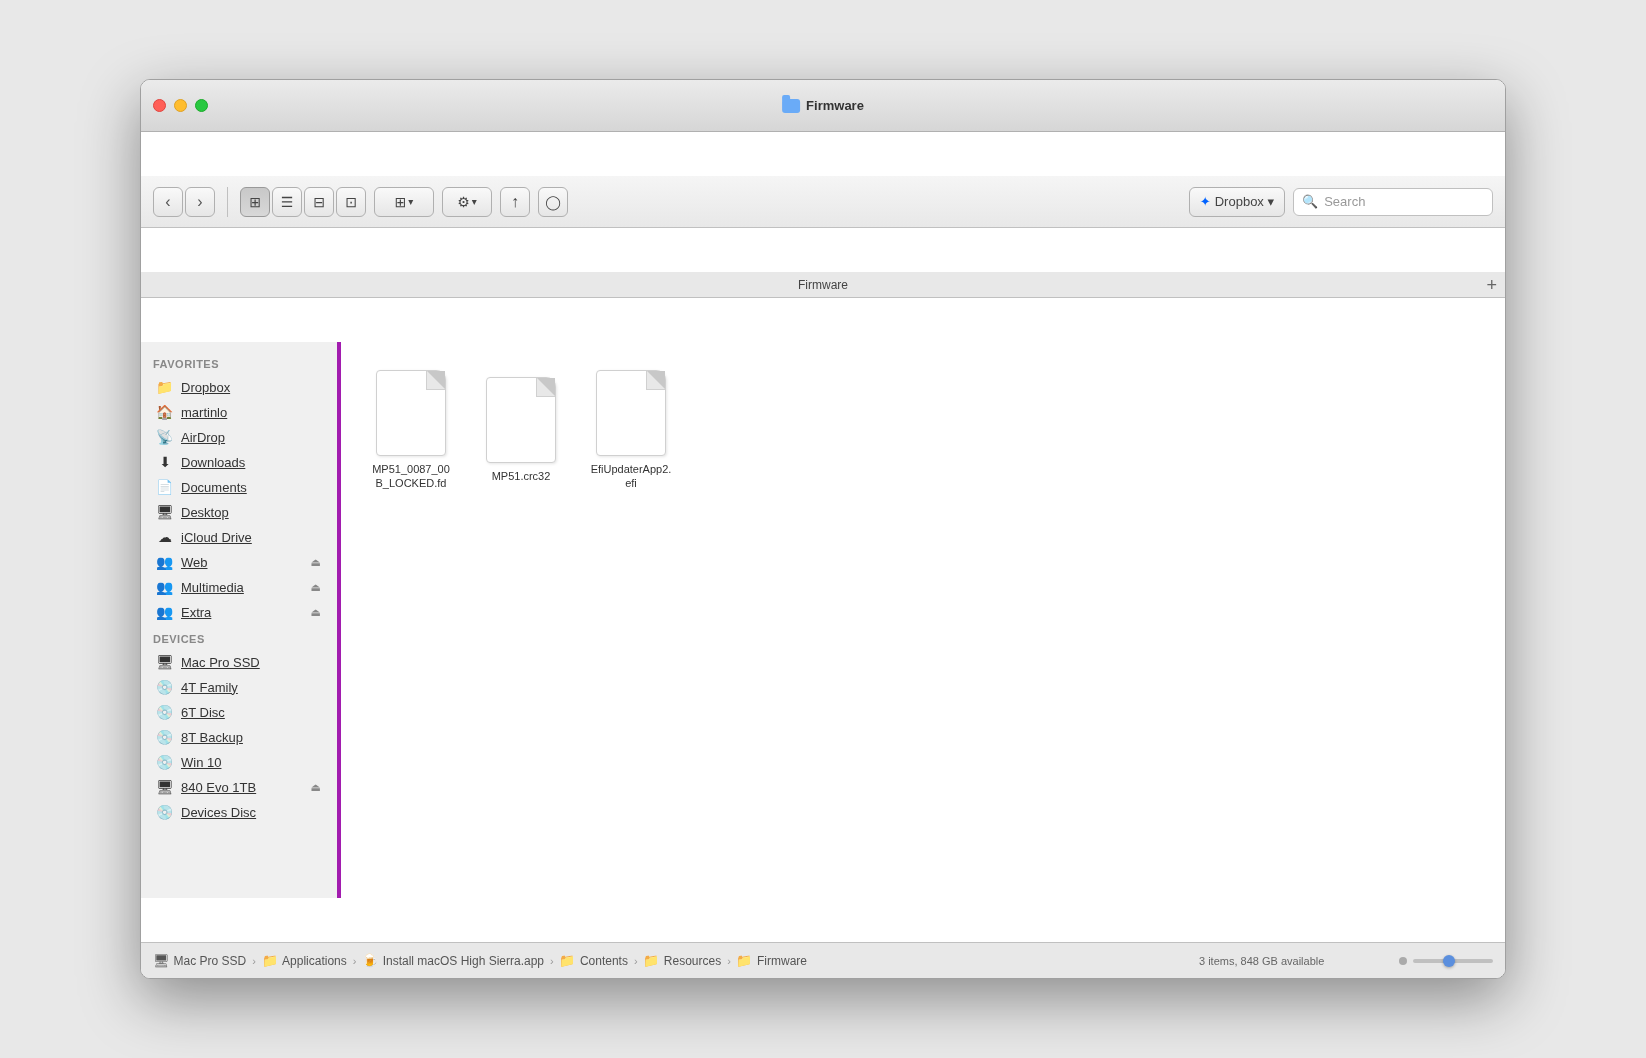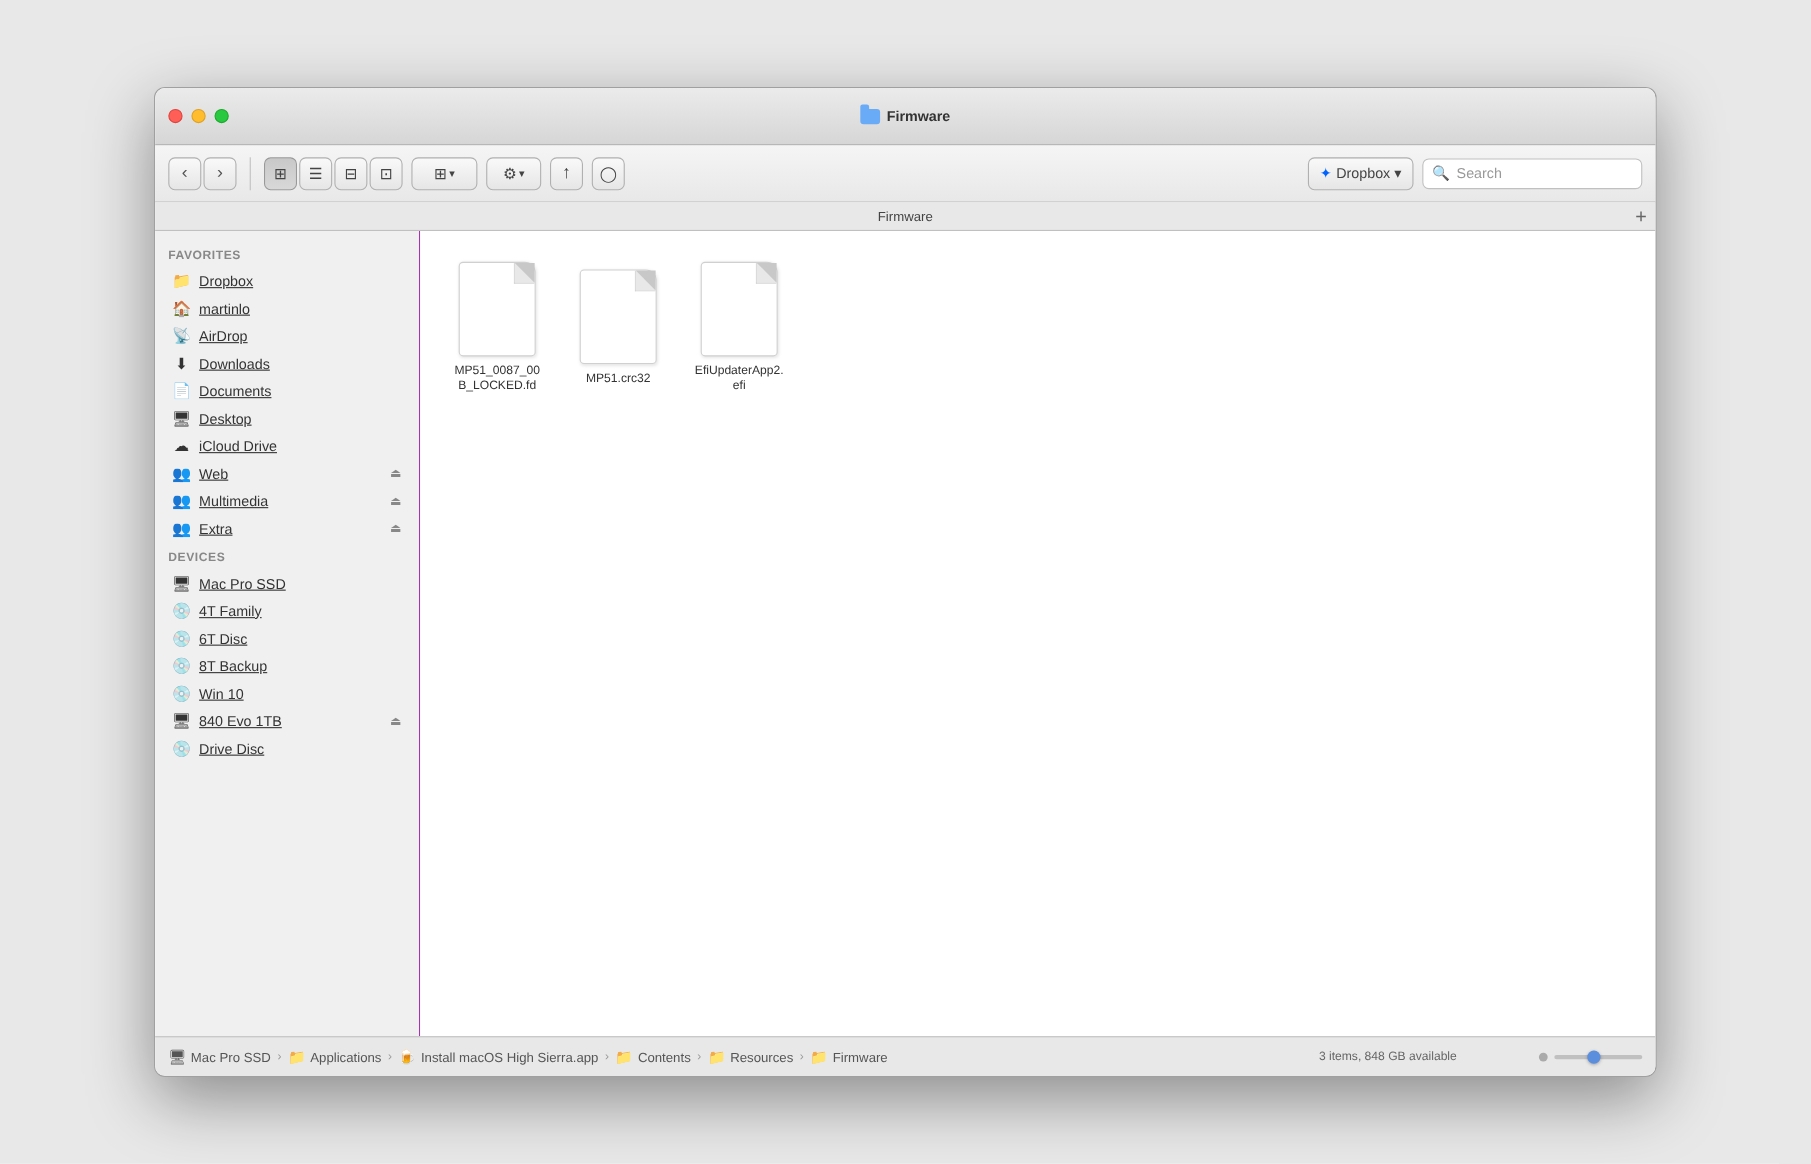--- a/index.html
+++ b/index.html
@@ -16,20 +16,21 @@
     .window {
       width: 1366px;
       height: 900px;
       background: #ffffff;
       border-radius: 10px;
       box-shadow: 0 20px 60px rgba(0,0,0,0.4);
       display: flex;
       flex-direction: column;
       overflow: hidden;
       border: 1px solid #a0a0a0;
+      gap: 44px;
     }
     
     .titlebar {
       height: 52px;
       background: linear-gradient(180deg, #ebebeb 0%, #d6d6d6 100%);
       display: flex;
       align-items: center;
       padding: 0 12px;
       border-bottom: 1px solid #b0b0b0;
       flex-shrink: 0;
@@ -182,23 +183,23 @@
       line-height: 1;
     }
     
     .main-content {
       display: flex;
       flex: 1;
       overflow: hidden;
     }
     
     .sidebar {
-      width: 241px;
+      width: 200px;
       background: #f0f0f0;
-      border-right: 1px solid #a21caf;
+      border-right: 4px solid #a21caf;
       overflow-y: auto;
       padding: 8px 0;
       flex-shrink: 0;
     }
     .sidebar-section-label {
       font-size: 11px;
       font-weight: 700;
       color: #888;
       padding: 8px 12px 4px 12px;
       text-transform: uppercase;
@@ -507,21 +508,21 @@
         <span class="sidebar-icon">💿</span>
         <span class="sidebar-label">Win 10</span>
       </div>
       <div class="sidebar-item">
         <span class="sidebar-icon">🖥</span>
         <span class="sidebar-label">840 Evo 1TB</span>
         <span class="sidebar-eject">⏏</span>
       </div>
       <div class="sidebar-item">
         <span class="sidebar-icon">💿</span>
-        <span class="sidebar-label">Drive Disc</span>
+        <span class="sidebar-label">Devices Disc</span>
       </div>
     </div>
 
     <div class="file-area">
       <div class="file-grid">
         <div class="file-item">
           <div class="file-icon-generic"></div>
           <span class="file-name">MP51_0087_00B_LOCKED.fd</span>
         </div>
         <div class="file-item">

